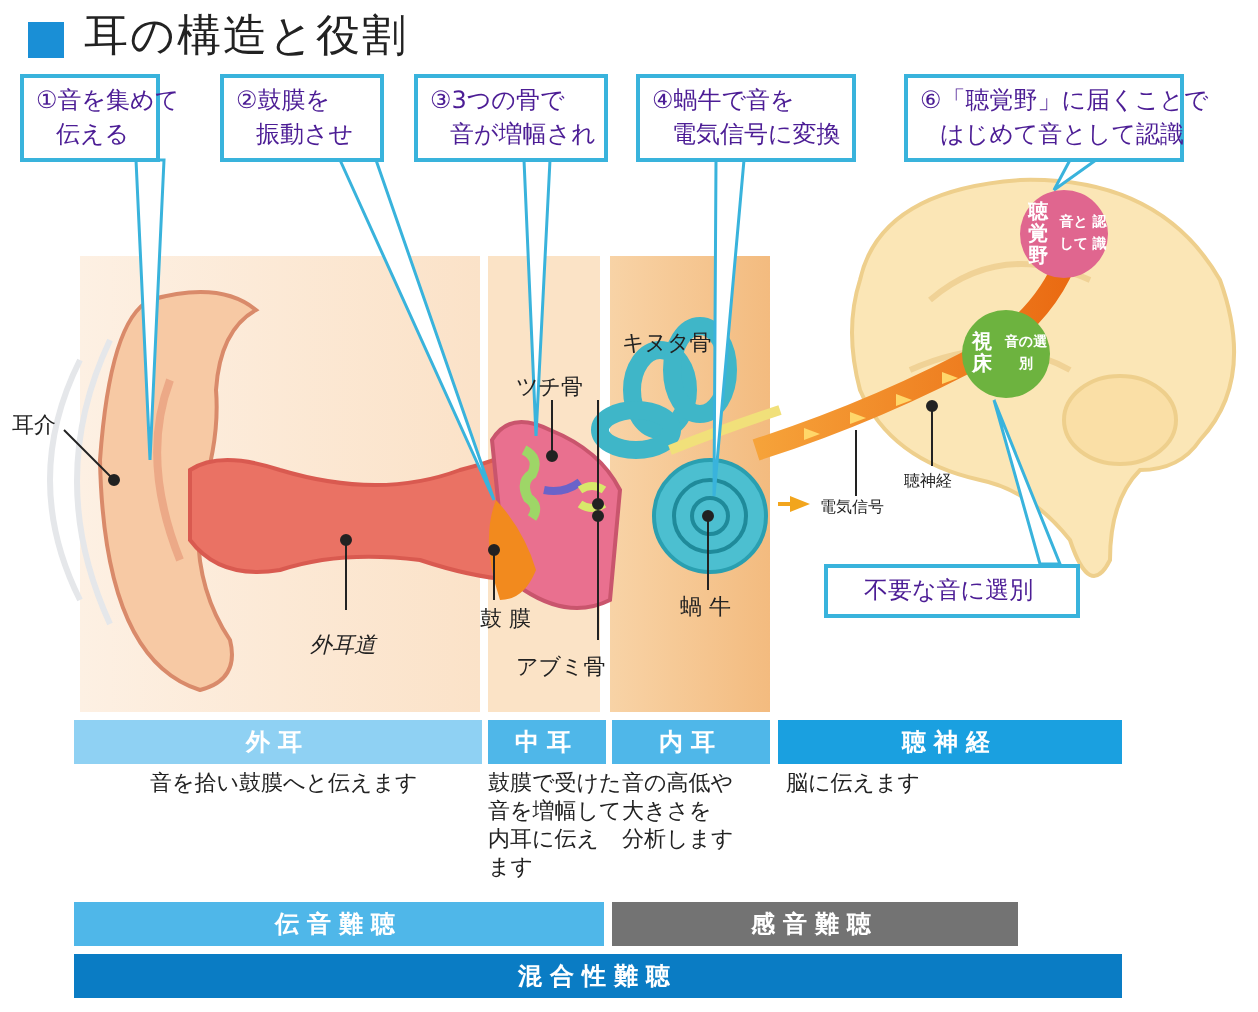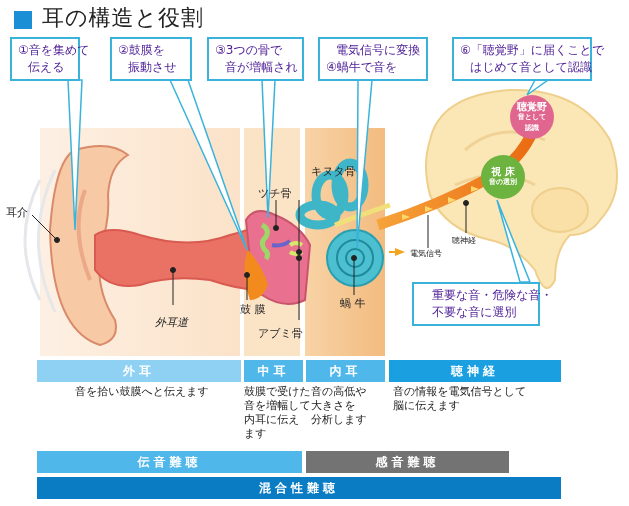--- a/index.html
+++ b/index.html
@@ -5,21 +5,21 @@
   * { box-sizing: border-box; margin: 0; padding: 0; }
   body { width: 629px; height: 506px; background: #ffffff; font-family: "DejaVu Sans", sans-serif; position: relative; overflow: hidden; color: #222; }
   .abs { position: absolute; }
   .title-sq { left: 14px; top: 11px; width: 18px; height: 18px; background: #1a8fd6; }
   .title { left: 42px; top: 3px; font-size: 22px; color: #222; letter-spacing: 1px; }
   .callout { border: 2px solid #39b3dc; background: #fff; font-size: 12px; line-height: 17px; padding: 3px 6px; color: #4c1d95; z-index: 5; }
   .callout span { display: block; white-space: nowrap; }
   svg.art { position: absolute; left: 0; top: 0; }
   .lbl { font-size: 11px; color: #222; white-space: nowrap; z-index: 6; }
   .lbl-sm { font-size: 8px; color: #222; white-space: nowrap; z-index: 6; }
-  .circle { border-radius: 50%; color: #fff; font-weight: bold; text-align: center; display: flex; flex-direction: column; align-items: center; justify-content: center; z-index: 6; }
+  .circle { border-radius: 50%; color: #fff; font-weight: bold; text-align: center; display: flex; flex-direction: row; align-items: center; justify-content: center; z-index: 6; }
   .circle span { display: block; line-height: 11px; }
   .hdr { color: #fff; font-weight: bold; font-size: 12px; text-align: center; height: 22px; line-height: 22px; letter-spacing: 4px; }
   .desc { font-size: 11px; line-height: 14px; color: #222; }
   .desc span { display: block; white-space: nowrap; }
 </style>
 </head>
 <body>
 
 <div class="abs title-sq"></div>
 <div class="abs title">耳の構造と役割</div>
@@ -126,29 +126,28 @@
 </div>
 <div class="abs callout" style="left:110px;top:37px;width:82px;">
   <span>②鼓膜を</span>
   <span style="padding-left:10px">振動させ</span>
 </div>
 <div class="abs callout" style="left:207px;top:37px;width:97px;">
   <span>③3つの骨で</span>
   <span style="padding-left:10px">音が増幅され</span>
 </div>
 <div class="abs callout" style="left:318px;top:37px;width:110px;">
+  <span>④蝸牛で音を</span>
   <span style="padding-left:10px">電気信号に変換</span>
-  <span>④蝸牛で音を</span>
 </div>
 <div class="abs callout" style="left:452px;top:37px;width:140px;">
   <span>⑥「聴覚野」に届くことで</span>
   <span style="padding-left:10px">はじめて音として認識</span>
 </div>
 <div class="abs callout" style="left:412px;top:282px;width:128px;">
-  <span style="padding-left:12px">重要な音・危険な音・</span>
   <span style="padding-left:12px">不要な音に選別</span>
 </div>
 
 <div class="abs lbl" style="left:6px;top:205px;">耳介</div>
 <div class="abs lbl" style="left:155px;top:315px;font-style:italic;">外耳道</div>
 <div class="abs lbl" style="left:240px;top:302px;">鼓 膜</div>
 <div class="abs lbl" style="left:258px;top:186px;">ツチ骨</div>
 <div class="abs lbl" style="left:272px;top:164px;padding-left:39px;">キヌタ骨</div>
 <div class="abs lbl" style="left:258px;top:326px;">アブミ骨</div>
 <div class="abs lbl" style="left:340px;top:296px;">蝸 牛</div>
@@ -178,19 +177,18 @@
   <span>音を増幅して</span>
   <span>内耳に伝え</span>
   <span>ます</span>
 </div>
 <div class="abs desc" style="left:311px;top:385px;">
   <span>音の高低や</span>
   <span>大きさを</span>
   <span>分析します</span>
 </div>
 <div class="abs desc" style="left:393px;top:385px;">
-  <span>音の情報を電気信号として</span>
   <span>脳に伝えます</span>
 </div>
 
 <div class="abs hdr" style="left:37px;top:451px;width:265px;background:#4fb7e9;">伝音難聴</div>
 <div class="abs hdr" style="left:306px;top:451px;width:203px;background:#737373;">感音難聴</div>
 <div class="abs hdr" style="left:37px;top:477px;width:524px;background:#0a7cc4;">混合性難聴</div>
 
 </body></html>

